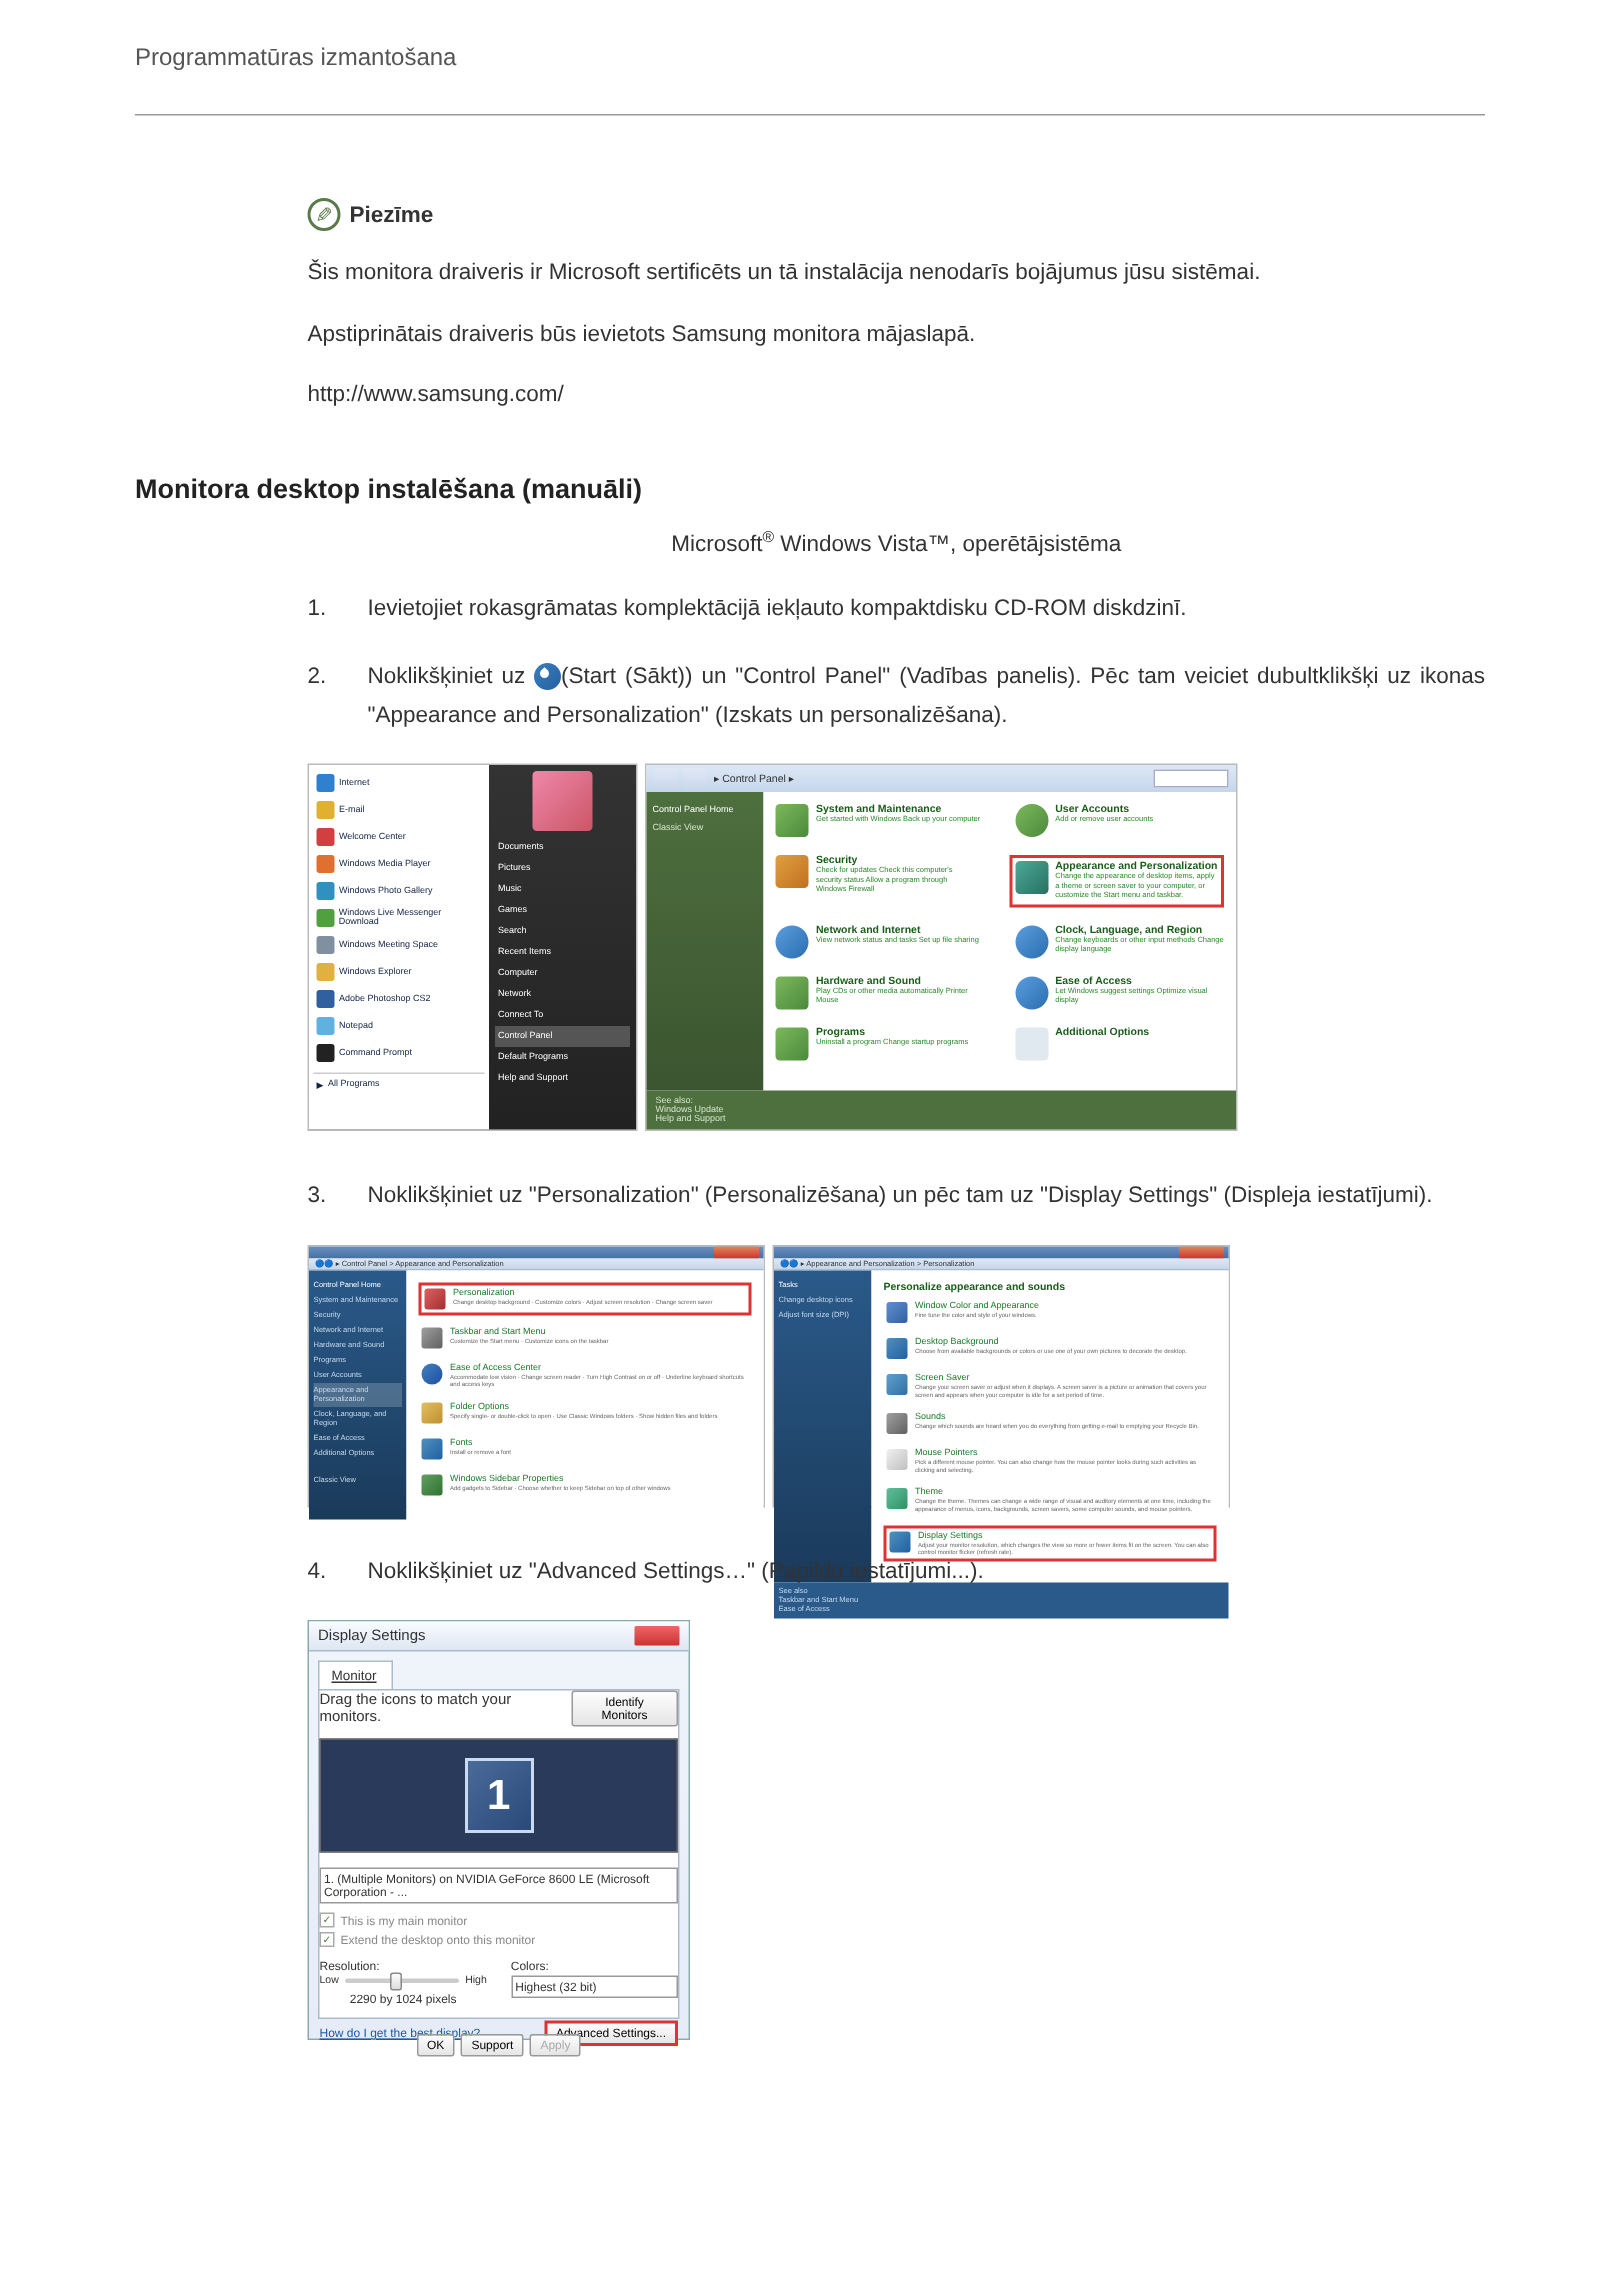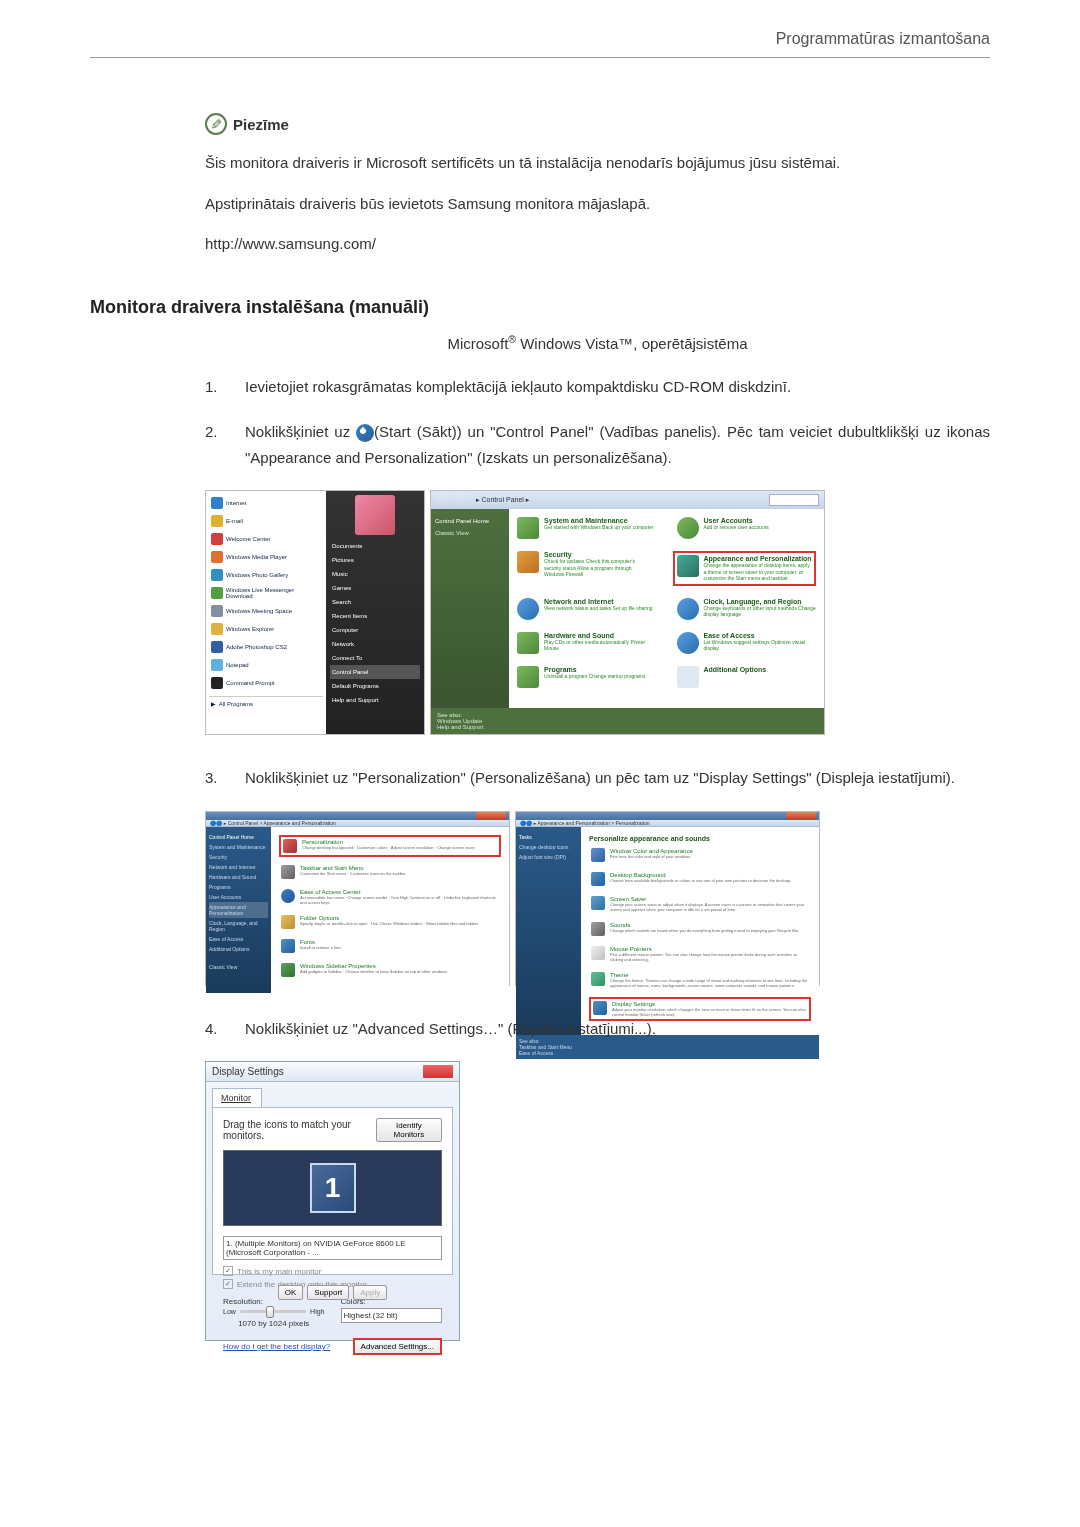--- a/index.html
+++ b/index.html
@@ -9,24 +9,24 @@
     }
     body {
       font-family: Arial, sans-serif;
       background: #fff;
       width: 1080px;
       margin: 0 auto;
       padding: 30px 90px;
       color: #333;
     }
     .header-title {
-      text-align: right;
+      text-align: left;
       font-size: 16px;
       color: #555;
-      padding-bottom: 9px;
+      padding-bottom: 28px;
       border-bottom: 1px solid #999;
       margin-bottom: 55px;
     }
     .note-box {
       margin-left: 115px;
       margin-bottom: 40px;
     }
     .note-header {
       display: flex;
       align-items: center;
@@ -385,22 +385,21 @@
       border-bottom: none;
       margin: 6px 0 0 6px;
       width: 50px;
       font-size: 9px;
       text-decoration: underline;
     }
     .ds-panel {
       background: #fff;
       margin: 0 6px 6px;
       border: 1px solid #abc;
-      padding: 10px;
-      height: 168px;
+      height: 220px;
     }
     .ds-drag-row {
       display: flex;
       justify-content: space-between;
       align-items: center;
       margin-bottom: 8px;
     }
     .ds-btn {
       padding: 2px 6px;
       background: linear-gradient(#fdfdfd, #e5e5e5);
@@ -540,21 +539,21 @@
 <div class="note-box">
   <div class="note-header">
     <span class="note-icon"></span>
     <span class="note-label">Piezīme</span>
   </div>
   <div class="note-text">Šis monitora draiveris ir Microsoft sertificēts un tā instalācija nenodarīs bojājumus jūsu sistēmai.</div>
   <div class="note-text">Apstiprinātais draiveris būs ievietots Samsung monitora mājaslapā.</div>
   <div class="note-text">http://www.samsung.com/</div>
 </div>
 
-<div class="section-heading">Monitora draivera instalēšana (manuāli)</div>
+<div class="section-heading">Monitora desktop instalēšana (manuāli)</div>
 
 <div class="subheading">
   <span>Microsoft</span><sup>®</sup><span> Windows Vista™</span><span>, operētājsistēma</span>
 </div>
 
 <ol class="step-list">
   <li class="step-item">
     <span class="step-num">1.</span>
     <span class="step-text">Ievietojiet rokasgrāmatas komplektācijā iekļauto kompaktdisku CD-ROM diskdzinī.</span>
   </li>
@@ -929,21 +928,21 @@
     <div class="ds-sliders">
       <div class="ds-slider-col">
         <div class="ds-slider-label">Resolution:</div>
         <div class="ds-slider-row">
           <span>Low</span>
           <div class="ds-slider-track">
               <div class="ds-slider-thumb"></div>
             </div>
           <span>High</span>
         </div>
-        <div class="ds-slider-value">1070 by 1024 pixels</div>
+        <div class="ds-slider-value">2290 by 1024 pixels</div>
       </div>
       <div class="ds-slider-col">
         <div class="ds-slider-label">Colors:</div>
         <div class="ds-colors-dd">Highest (32 bit)</div>
       </div>
     </div>
     <div class="ds-footer-row">
       <span class="ds-link">How do I get the best display?</span>
       <button class="ds-adv-btn highlighted">Advanced Settings...</button>
     </div>

